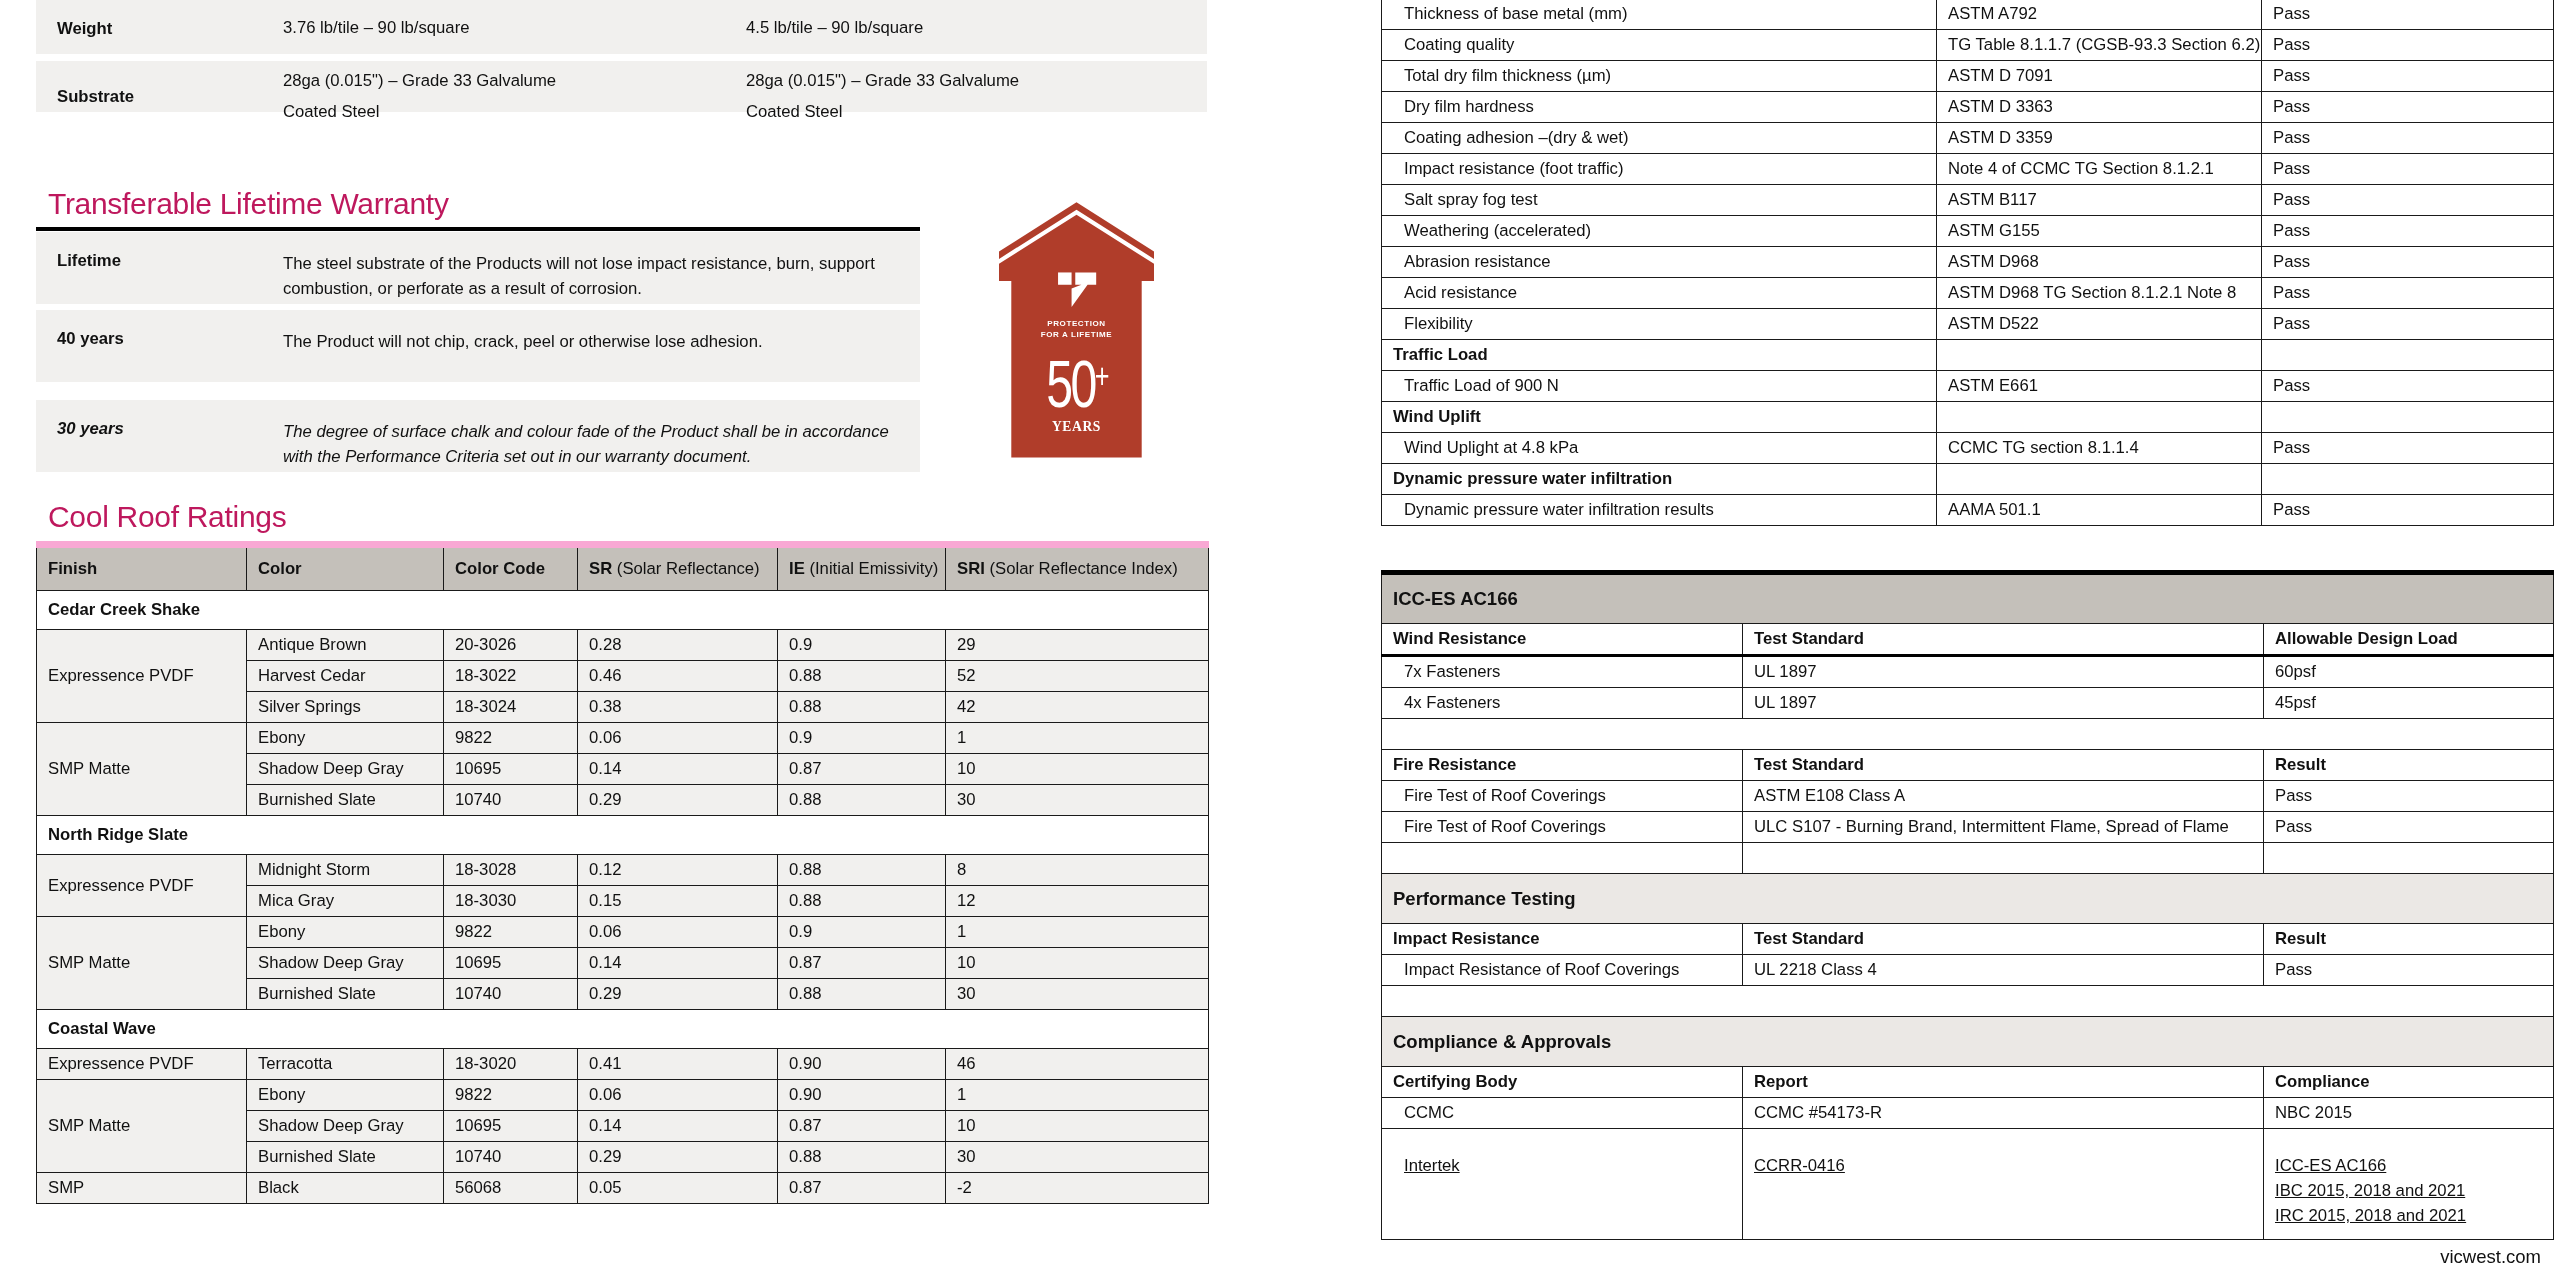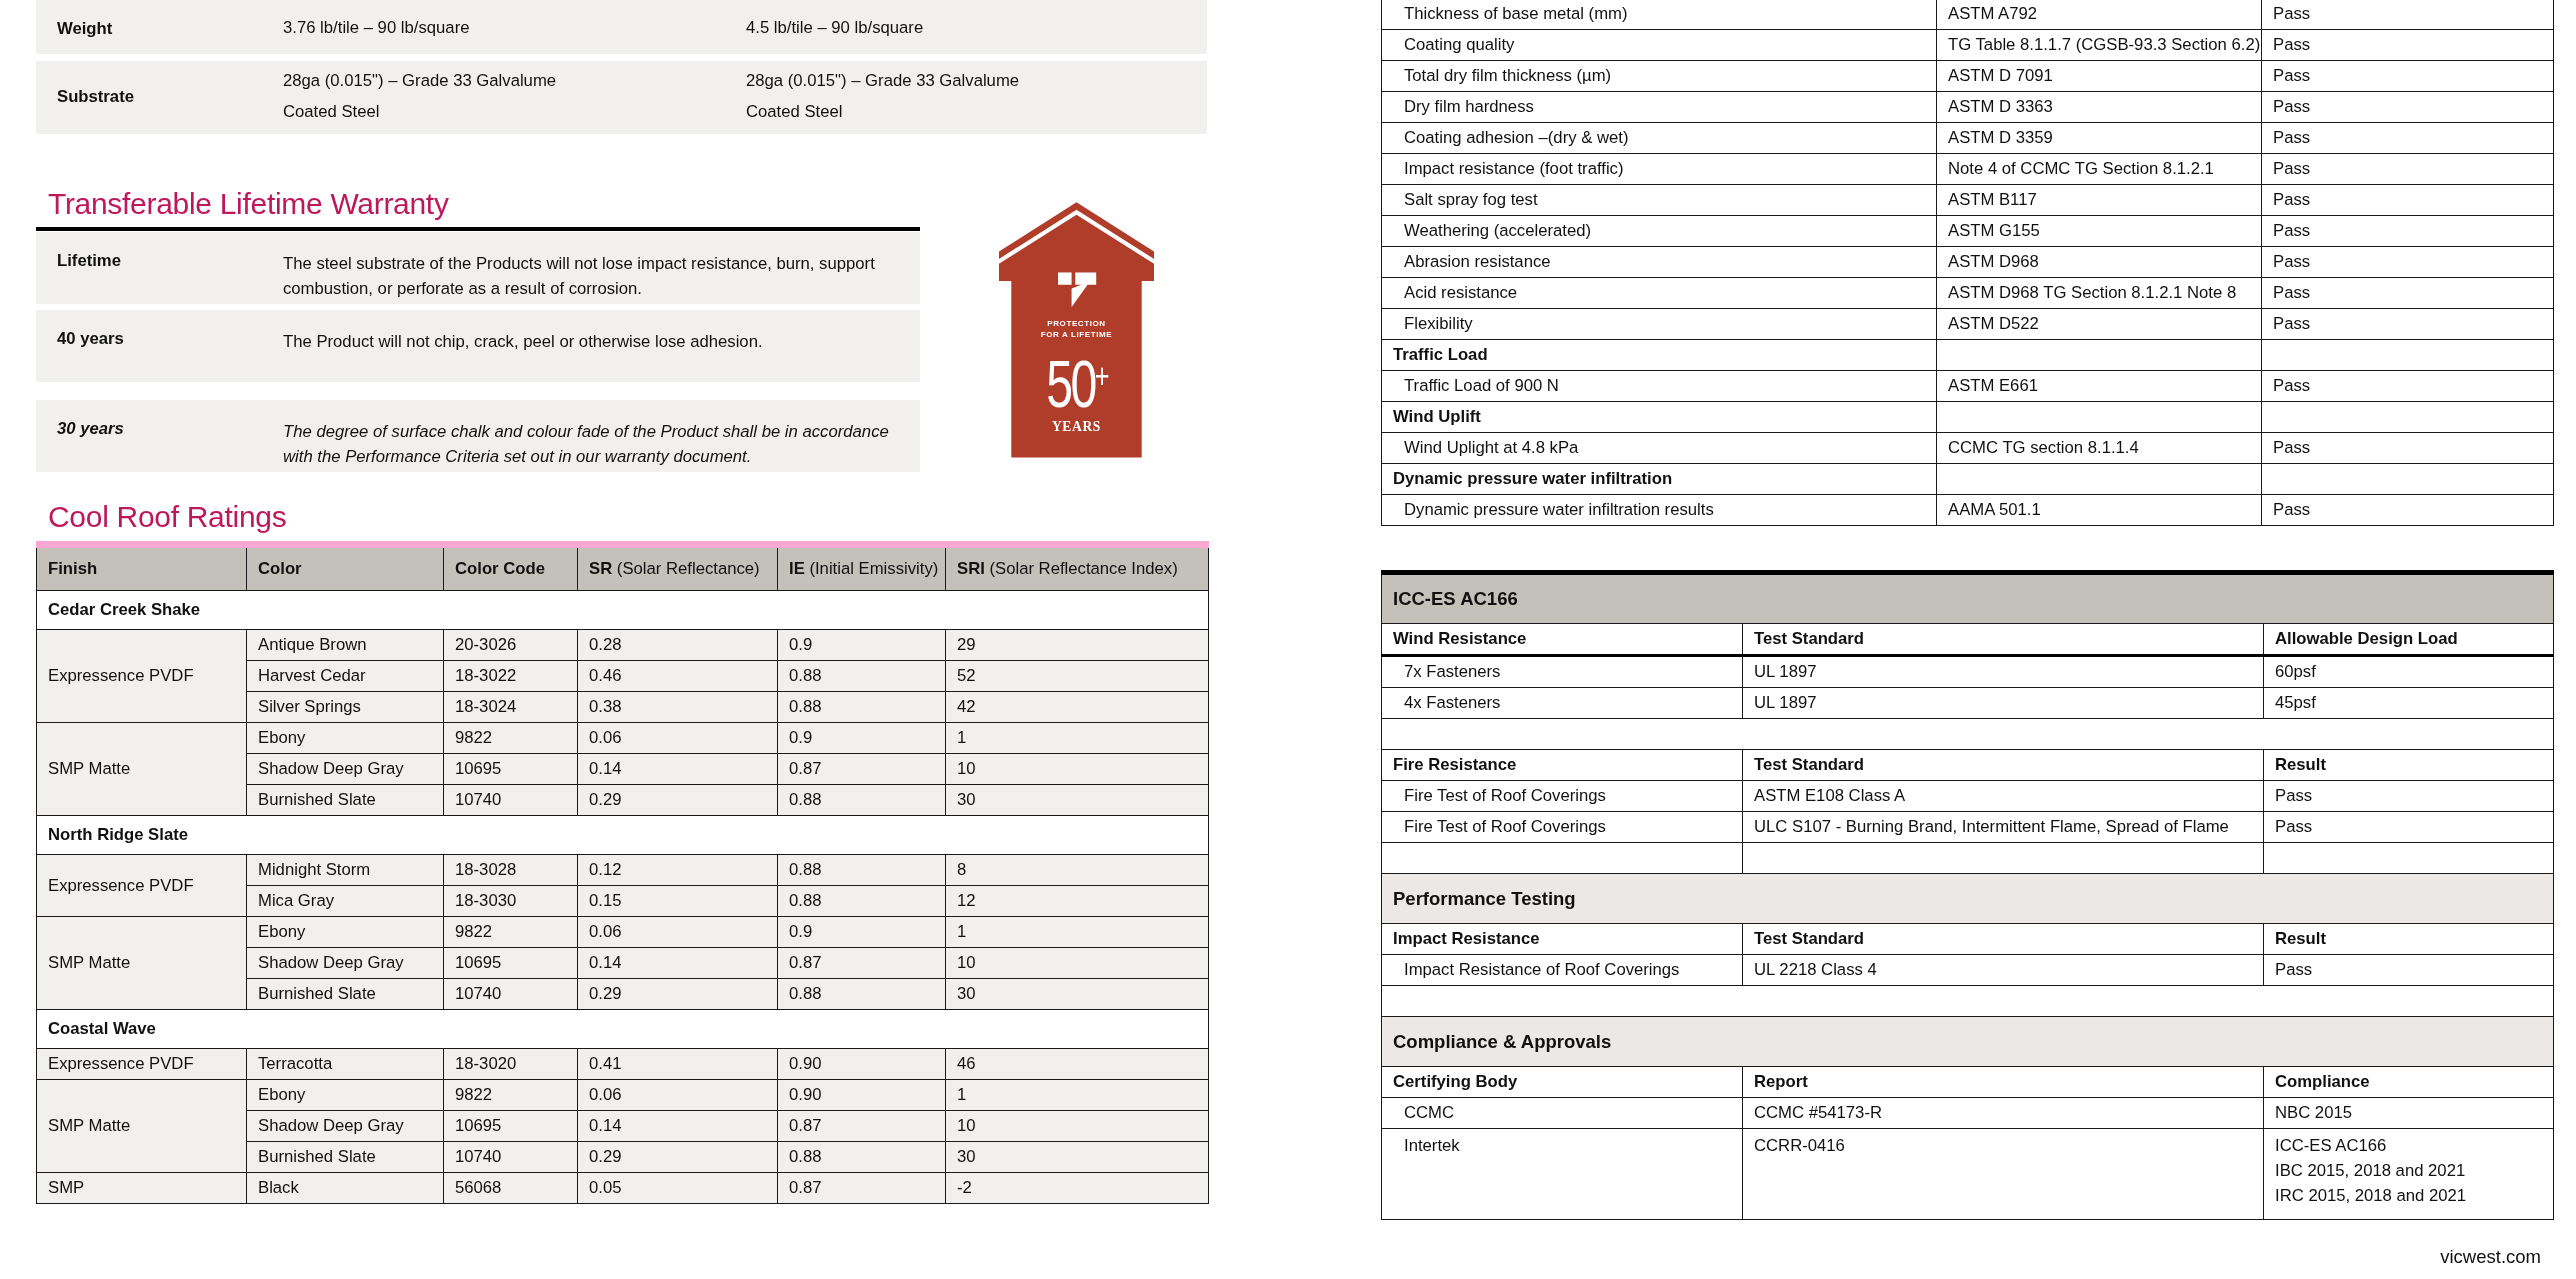--- a/index.html
+++ b/index.html
@@ -42,34 +42,34 @@
   .rt td.grp { font-weight:bold; }
 
   .icc td, .icc th { background:#fff; }
   .icc td.ind { padding-left:22px; }
   .icc .sect td { background:#c4c0ba; font-weight:bold; font-size:18.5px; height:48px; }
   .icc .sect2 td { background:#ebe8e5; font-weight:bold; font-size:18.5px; height:49px; }
   .icc .colh th { height:30px; }
   .icc .r td { height:30px; }
   .icc .blank td { height:30px; }
   .icc { border-top:5px solid #000; }
-  .icc .multi td { vertical-align:top; padding-top:4px; line-height:25px; height:86px; }
+  .icc .multi td { vertical-align:top; padding-top:24px; line-height:25px; height:86px;text-decoration:underline; }
   .thickb { border-bottom:3.7px solid #000 !important; }
 
   .footer { position:absolute; right:35px; top:1246px; font-size:18.5px; color:#111; }
 </style>
 </head>
 <body>
 
 <div class="spec-row gray" style="top:0; height:54px;">
   <span class="lbl" style="top:18.5px;">Weight</span>
   <span class="v1" style="top:11.7px;">3.76 lb/tile – 90 lb/square</span>
   <span class="v2" style="top:11.7px;">4.5 lb/tile – 90 lb/square</span>
 </div>
-<div class="spec-row gray" style="top:61px; height:73px;">
+<div class="spec-row gray" style="top:61px; height:51px;">
   <span class="lbl" style="top:26px;">Substrate</span>
   <span class="v1" style="top:4.3px;">28ga (0.015") – Grade 33 Galvalume</span>
   <span class="v1" style="top:35px;">Coated Steel</span>
   <span class="v2" style="top:4.3px;">28ga (0.015") – Grade 33 Galvalume</span>
   <span class="v2" style="top:35px;">Coated Steel</span>
 </div>
 
 <h2 class="title" style="left:36px; top:175px;">Transferable Lifetime Warranty</h2>
 <div class="war-top"></div>
 <div class="war-row" style="top:232px; height:72px;">

